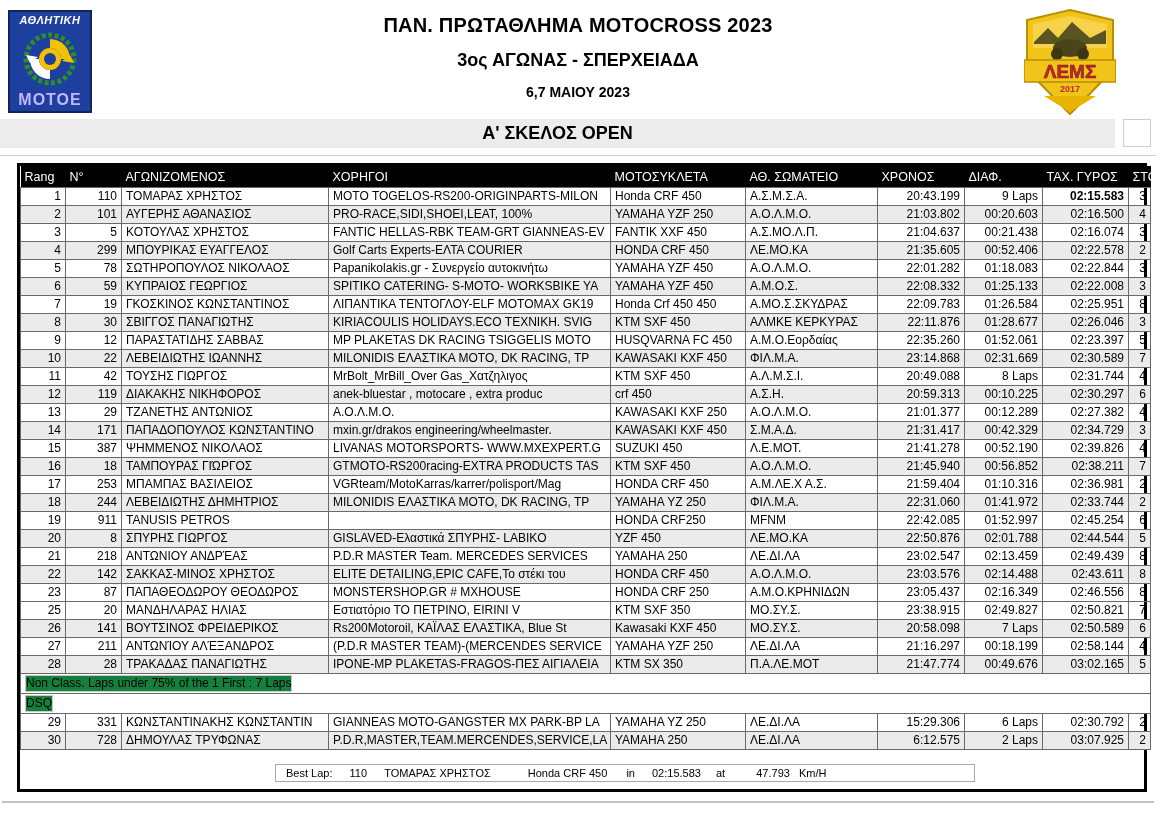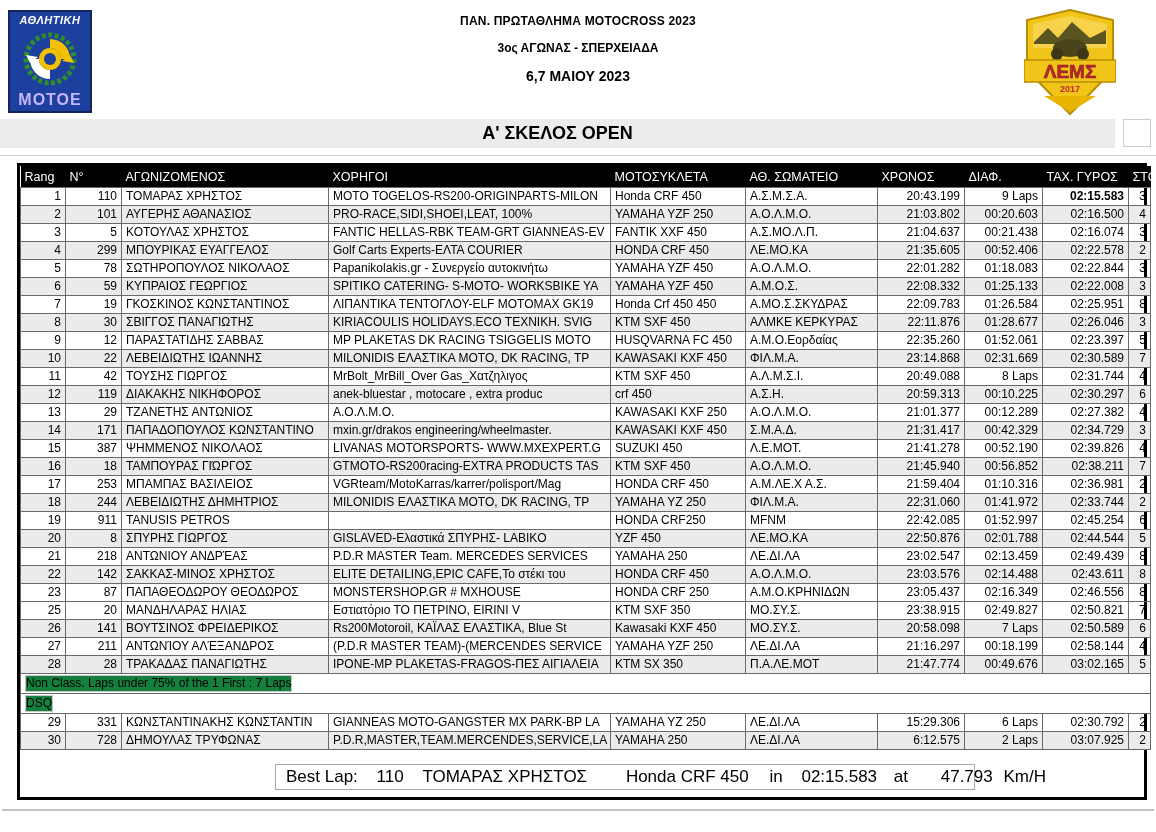--- a/index.html
+++ b/index.html
@@ -3,22 +3,22 @@
 <meta charset="utf-8">
 <style>
   * { box-sizing: border-box; margin: 0; padding: 0; }
   html,body { background:#fff; }
   body { font-family:"Liberation Sans", sans-serif; color:#000; }
   .page { position:relative; width:1156px; height:832px; background:#fff; overflow:hidden; }
 
   
   .hdr { position:relative; height:117px; }
   .titles { position:absolute; left:0; right:0; top:14px; text-align:center; }
-  .title-main { font-size:12px; font-weight:bold; letter-spacing:.2px; }
-  .title-sub  { font-size:12px; font-weight:bold; margin-top:13px; }
+  .title-main { font-size:20px; font-weight:bold; letter-spacing:.2px; }
+  .title-sub  { font-size:18px; font-weight:bold; margin-top:13px; }
   .title-date { font-size:14px; font-weight:bold; margin-top:13px; }
 
   
   .logo-motoe { position:absolute; left:8px; top:10px; width:84px; height:103px;
     background:#1d3f9e; border:2px solid #14255c; display:flex; flex-direction:column;
     align-items:center; justify-content:space-between; padding:2px 0; }
   .motoe-top { color:#fff; font-weight:bold; font-style:italic; font-size:11px; letter-spacing:.5px; }
   .motoe-mid { width:56px; height:56px; position:relative; }
   .motoe-bottom { color:#c4b5fd; font-weight:bold; font-size:16px; letter-spacing:1px; }
 
@@ -44,21 +44,21 @@
   td.a-r { text-align:right; }
   td.a-l { text-align:left; }
   td.bold { font-weight:bold; }
   th.h-time, th.h-diff { text-align:center; }
   th.h-best { text-align:right; }
   td.note-cell { border:none; background:#fff; padding-left:95px; }
   .note-text { display:inline-block; border:1px solid #c9c9c9; padding:0 0; background:#15803d; }
 
   
   .bestlap-row { margin:14px 0 7px 255px; width:700px; border:1px solid #a9a9a9;
-    padding:2px 10px; font-size:17px; white-space:nowrap; }
+    padding:2px 10px; font-size:11px; white-space:nowrap; }
   .bestlap-row span { display:inline-block; }
   .bl-label { margin-right:14px; }
   .bl-num { margin-right:14px; }
   .bl-rider { margin-right:34px; }
   .bl-bike { margin-right:16px; }
   .bl-in { margin-right:14px; }
   .bl-time { margin-right:12px; }
   .bl-at { margin-right:28px; }
   .bl-speed { margin-right:6px; }
 

